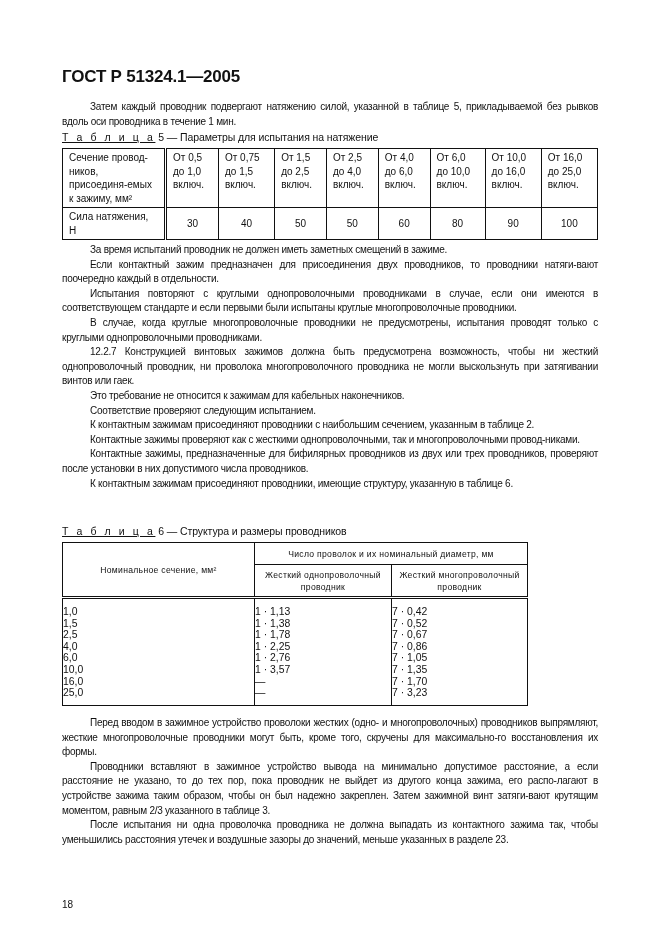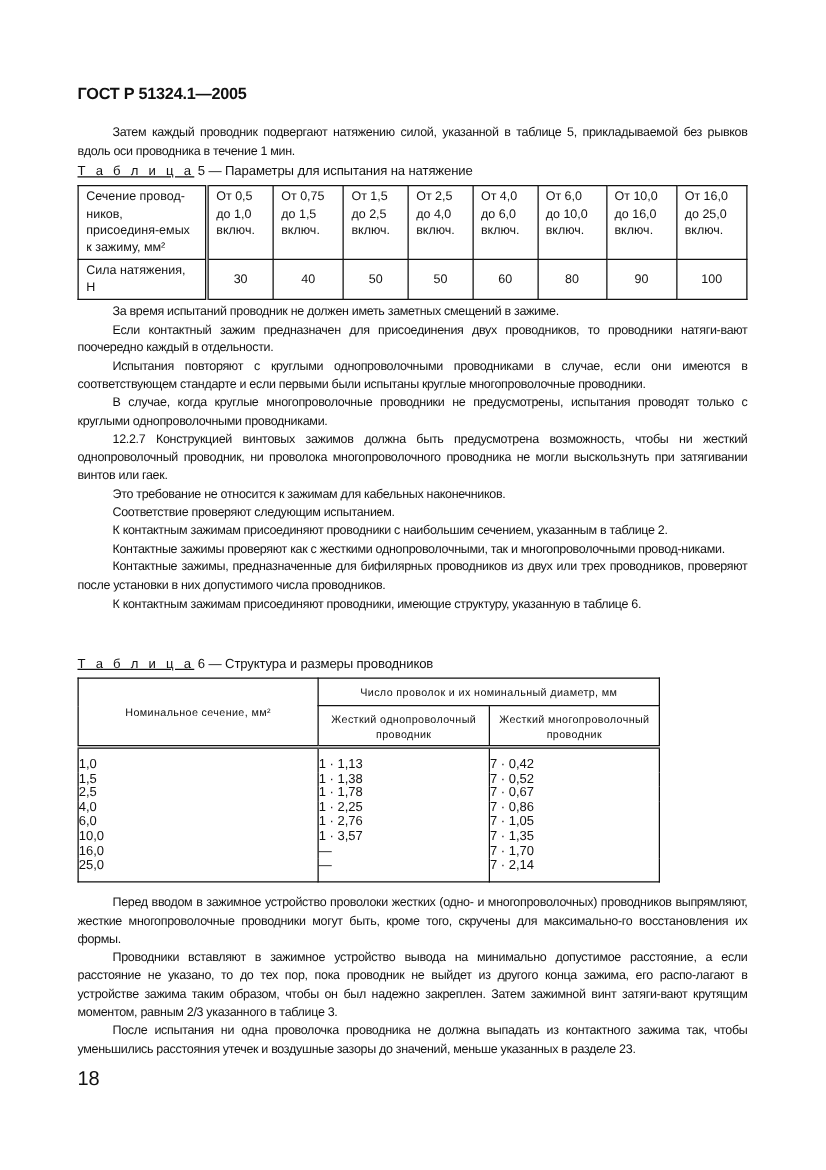--- a/index.html
+++ b/index.html
@@ -1,39 +1,39 @@
 <!DOCTYPE html>
 <html><head>
 <meta charset="utf-8">
 <style>
   html, body { margin:0; padding:0; background:#ffffff; }
   body { width:661px; height:936px; position:relative; overflow:hidden;
          font-family:"Liberation Sans", sans-serif; color:#111; }
-  .hdr { position:absolute; left:62px; top:67px; font-size:13px; font-weight:bold; letter-spacing:-0.2px; }
+  .hdr { position:absolute; left:62px; top:67px; font-size:17px; font-weight:bold; letter-spacing:-0.2px; }
   .txt { position:absolute; left:62px; width:536px; font-size:10px; line-height:14.6px; letter-spacing:-0.25px; }
   .p { margin:0; text-align:justify; }
   .ind { text-indent:28px; }
   .cap { position:absolute; left:62px; font-size:10.5px; letter-spacing:-0.1px; }
   .cap .sp { letter-spacing:2.6px;text-decoration:underline; }
   table { border-collapse:collapse; position:absolute; }
   #t5 { left:62px; top:148px; width:536px; font-size:10px; }
   #t5 td { border:1px solid #111; padding:2px 6px; vertical-align:top; line-height:13.5px; }
   #t5 td.first { border-right:3px double #111; width:89px; }
   #t5 tr.hrow td { height:41px; }
   #t5 tr.drow td { height:22px; vertical-align:middle; }
   #t5 td.num { text-align:center; }
   #t6 { left:62px; top:542px; width:466px; font-size:8.6px; letter-spacing:0.3px; }
   #t6 th { font-weight:normal; border:1px solid #111; padding:3px 4px; line-height:12px; }
   #t6 tr.h2 th { border-bottom:3px double #111; height:25px; }
   #t6 tr.h1 th { height:15px; }
   #t6 td { border-left:1px solid #111; border-right:1px solid #111; text-align:left;
            font-size:10.4px; line-height:11.6px; padding:0; letter-spacing:0; }
   #t6 tr.first td { padding-top:7px; }
   #t6 tr.last td { padding-bottom:6px; border-bottom:1px solid #111; }
-  .pg { position:absolute; left:62px; top:855px; font-size:16px; }
+  .pg { position:absolute; left:62px; top:899px; font-size:10px; }
 </style>
 </head>
 <body>
 
 <div class="hdr">ГОСТ Р 51324.1—2005</div>
 
 <div class="txt" style="top:100px;">
   <p class="p ind">Затем каждый проводник подвергают натяжению силой, указанной в таблице 5, прикладываемой без рывков вдоль оси проводника в течение 1 мин.</p>
 </div>
 
@@ -163,21 +163,21 @@
     <td>7 · 1,35</td>
   </tr>
   <tr>
     <td>16,0</td>
     <td>—</td>
     <td>7 · 1,70</td>
   </tr>
   <tr class="last">
     <td>25,0</td>
     <td>—</td>
-    <td>7 · 2,14</td>
+    <td>7 · 3,23</td>
   </tr>
 </tbody>
   </table>
 
 <div class="txt" style="top:716px;">
   <p class="p ind">Перед вводом в зажимное устройство проволоки жестких (одно- и многопроволочных) проводников выпрямляют, жесткие многопроволочные проводники могут быть, кроме того, скручены для максимально-го восстановления их формы.</p>
   <p class="p ind">Проводники вставляют в зажимное устройство вывода на минимально допустимое расстояние, а если расстояние не указано, то до тех пор, пока проводник не выйдет из другого конца зажима, его распо-лагают в устройстве зажима таким образом, чтобы он был надежно закреплен. Затем зажимной винт затяги-вают крутящим моментом, равным 2/3 указанного в таблице 3.</p>
   <p class="p ind">После испытания ни одна проволочка проводника не должна выпадать из контактного зажима так, чтобы уменьшились расстояния утечек и воздушные зазоры до значений, меньше указанных в разделе 23.</p>
 </div>
 

